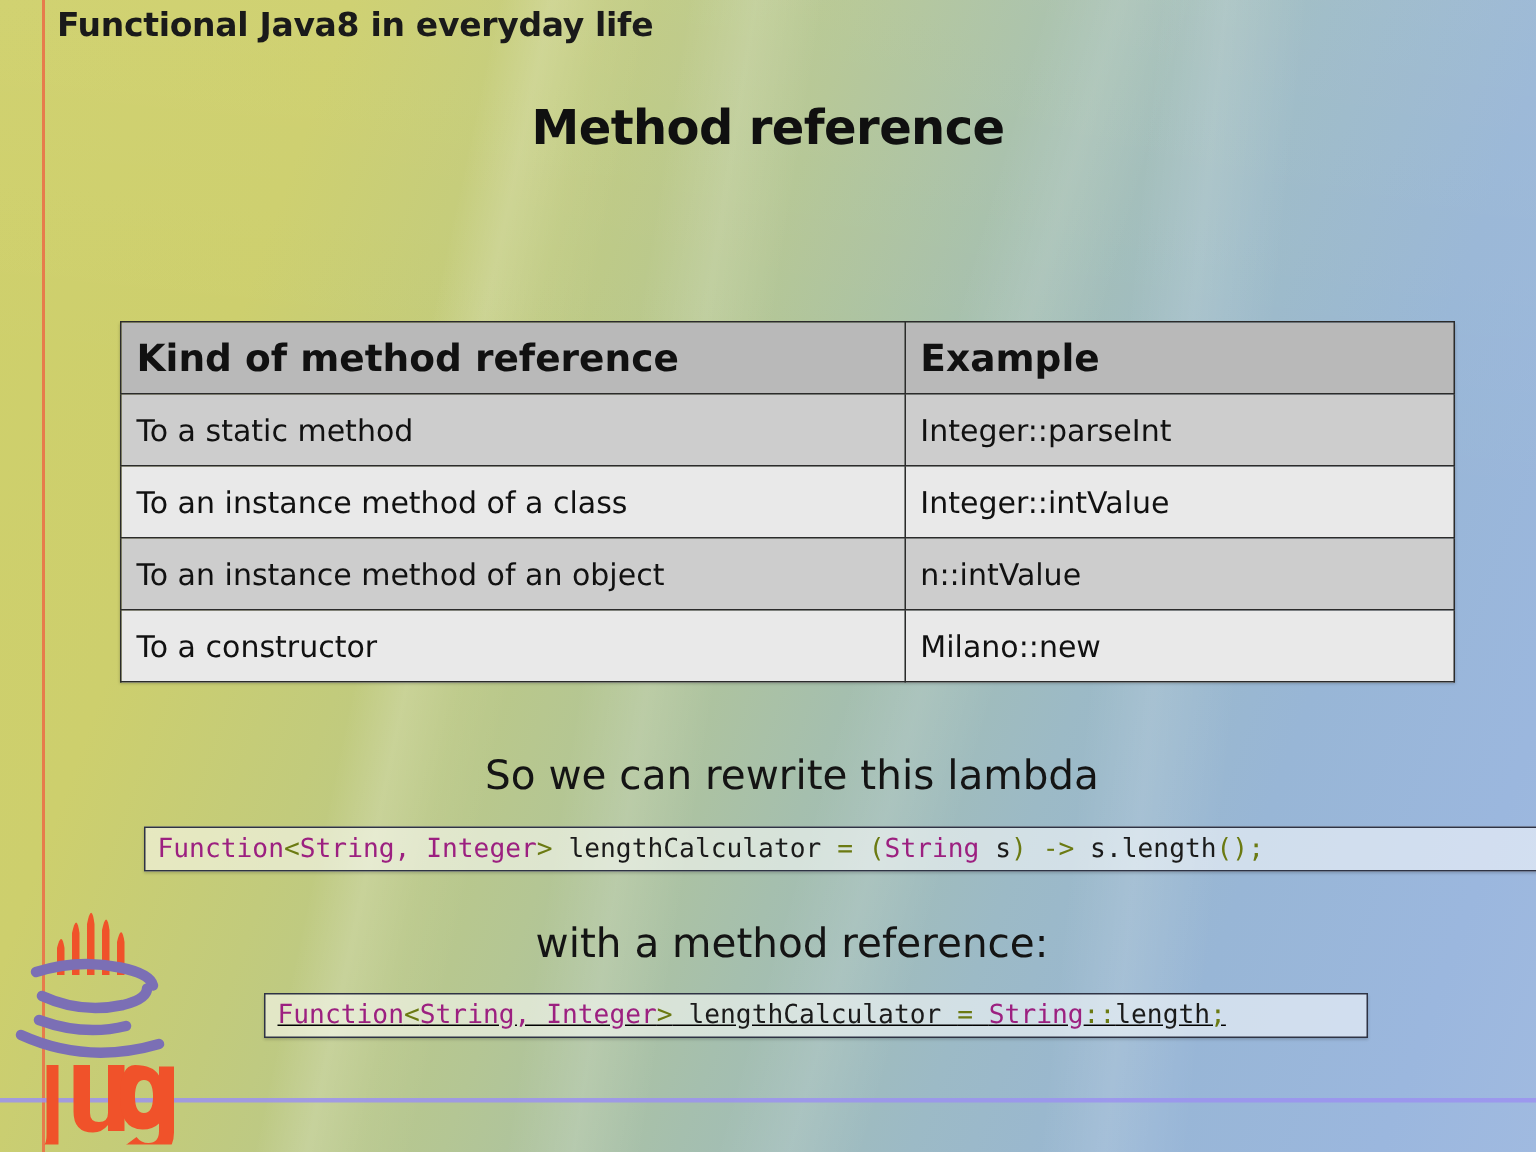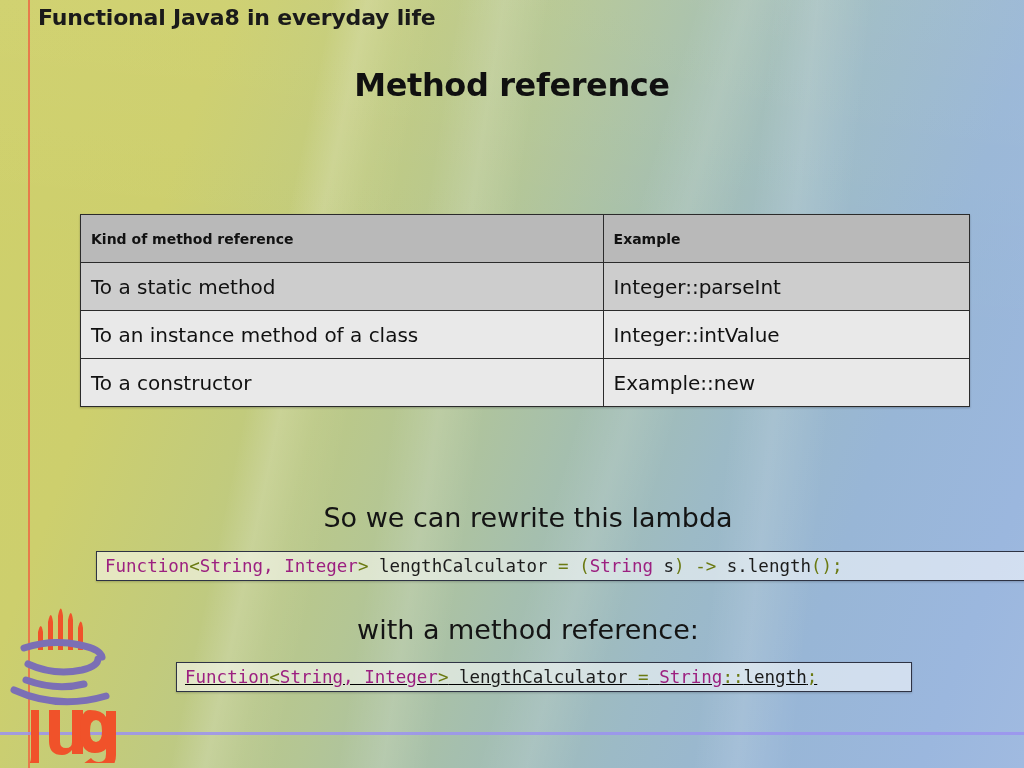--- a/index.html
+++ b/index.html
@@ -113,21 +113,21 @@
     height: 48px;
     font-size: 20px;
     color: #111;
     font-weight: normal;
     padding: 2px 10px;
     vertical-align: middle;
   }
   .ref-table th {
     background: #b9b9b9;
     font-weight: bold;
-    font-size: 14px;
+    font-size: 25px;
     text-align: center;
   }
   .ref-table .col-kind { width: 522px; text-align: left; }
   .ref-table .col-ex   { width: 366px; text-align: left; }
   .ref-table tr.odd  td { background: #cdcdcd; }
   .ref-table tr.even td { background: #e9e9e9; }
 
   
   .caption {
     position: absolute;
@@ -204,23 +204,27 @@
     </thead>
     <tbody>
       <tr class="odd">
         <td class="col-kind">To a static method</td>
         <td class="col-ex">Integer::parseInt</td>
       </tr>
       <tr class="even">
         <td class="col-kind">To an instance method of a class</td>
         <td class="col-ex">Integer::intValue</td>
       </tr>
+      <tr class="odd">
+        <td class="col-kind">To an instance method of an object</td>
+        <td class="col-ex">n::intValue</td>
+      </tr>
       <tr class="even">
         <td class="col-kind">To a constructor</td>
-        <td class="col-ex">Example::new</td>
+        <td class="col-ex">Milano::new</td>
       </tr>
     </tbody>
   </table>
 
   <div class="caption cap-1">So we can rewrite this lambda</div>
 
   <div class="code-box code-1"><span class="tok-type">Function</span><span class="tok-punct">&lt;</span><span class="tok-type">String, Integer</span><span class="tok-punct">&gt;</span><span class="tok-ident"> lengthCalculator </span><span class="tok-punct">=</span><span class="tok-ident"> </span><span class="tok-punct">(</span><span class="tok-type">String</span><span class="tok-ident"> s</span><span class="tok-punct">)</span><span class="tok-ident"> </span><span class="tok-punct">-&gt;</span><span class="tok-ident"> s.length</span><span class="tok-punct">();</span></div>
 
   <div class="caption cap-2">with a method reference:</div>
 

